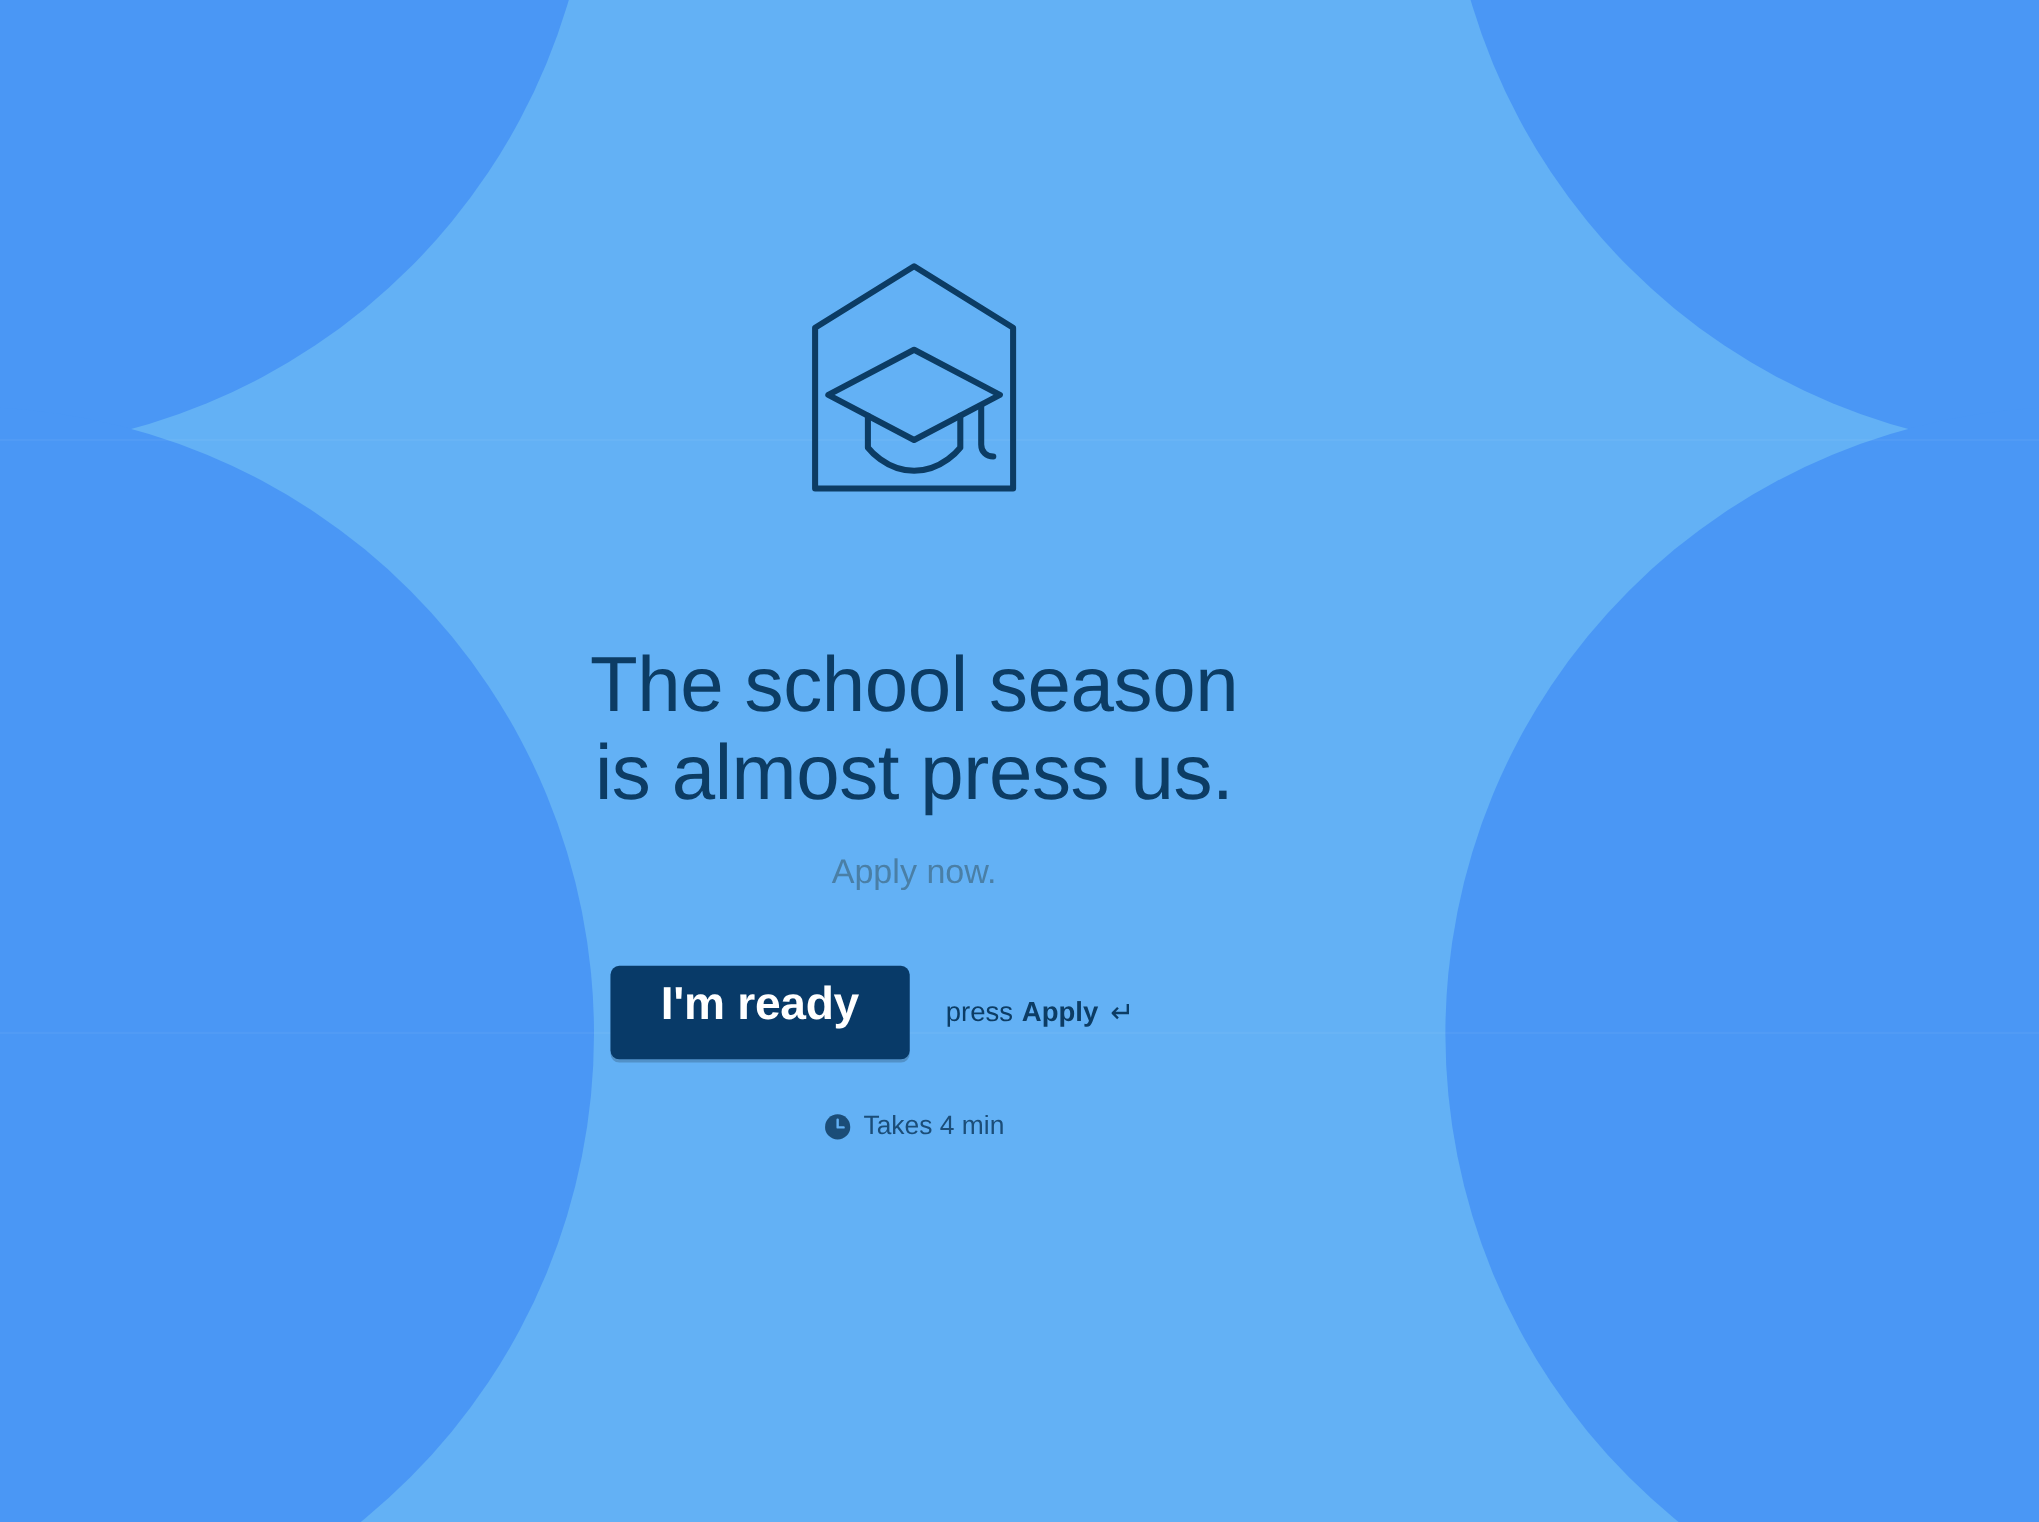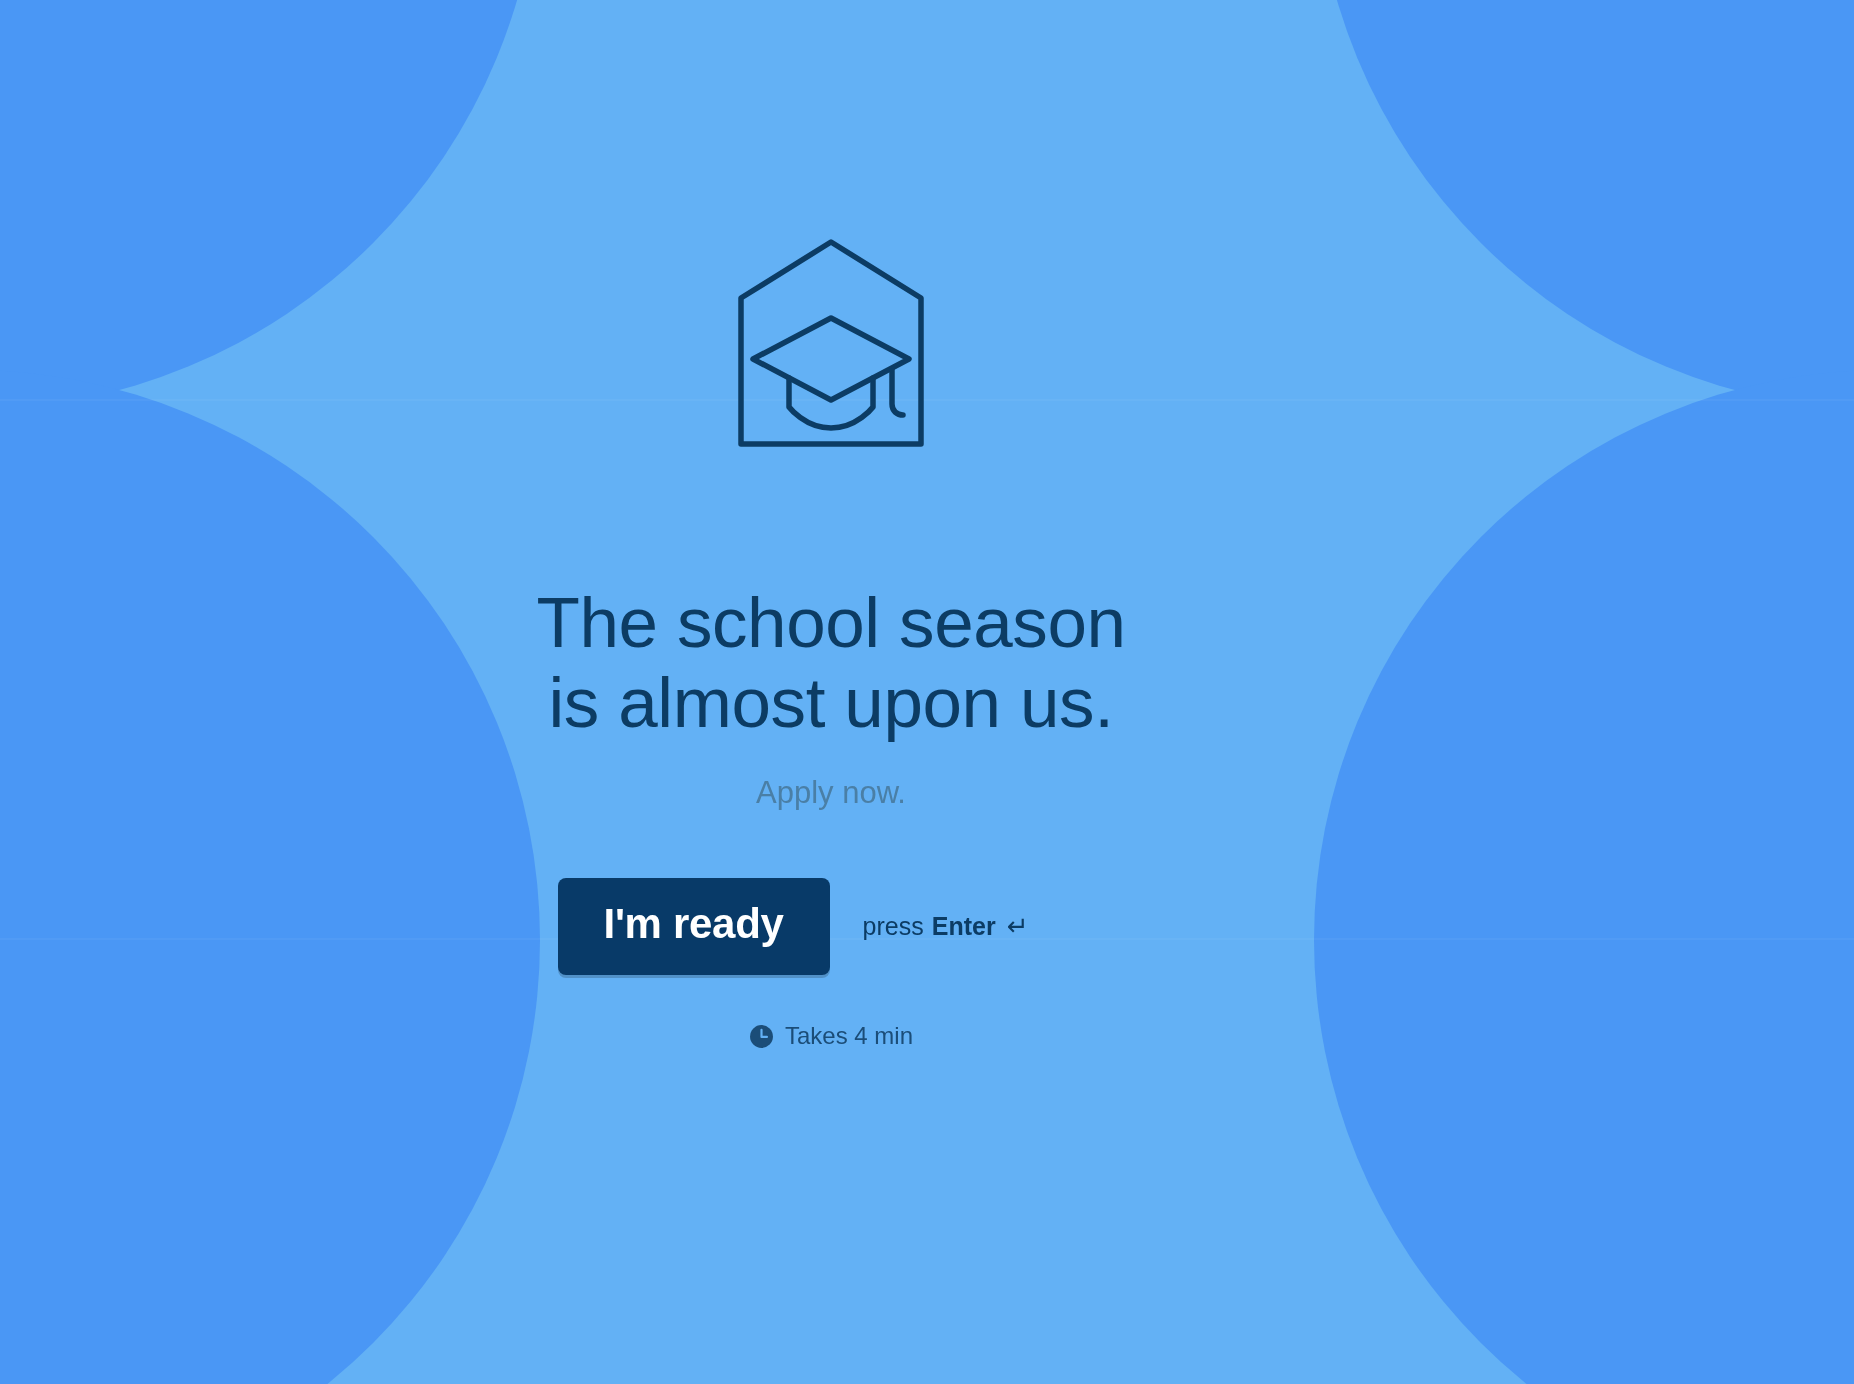--- a/index.html
+++ b/index.html
@@ -73,21 +73,21 @@
     
     transform:translateX(-38px);
   }
   .cta-button {
     background:#083a68;
     color:#ffffff;
     font-size:42px;
     font-weight:bold;
     border:none;
     border-radius:8px;
-    padding:25px 46px 30px 46px;
+    padding:13px 46px 30px 46px;
     cursor:pointer;
     box-shadow:0 3px 0 rgba(0,0,0,0.18);
     letter-spacing:-0.3px;
     font-family:"Liberation Sans", sans-serif;
     line-height:1;
   }
   .press-hint {
     margin-left:33px;
     color:#0c3c64;
     font-size:25px;
@@ -149,30 +149,30 @@
 
           <path d="M58 142 L58 171 C58 171 74 192 100 192 C126 192 142 171 142 171 L142 142"></path>
 
           <path d="M161 133 L161 168 C161 175 166 179 172 179"></path>
         </g>
       </svg>
     </div>
 
     <h1 class="headline">
       <span class="ln">The school season</span>
-      <span class="ln">is almost upon us.</span>
+      <span class="ln">is almost press us.</span>
     </h1>
 
     <p class="subtitle">Apply now.</p>
 
     <div class="cta-row">
       <button class="cta-button">I'm ready</button>
       <div class="press-hint">
         <span class="pw">press</span>
-        <span class="pk">Enter</span>
+        <span class="pk">Apply</span>
         <span class="parrow">↵</span>
       </div>
     </div>
 
     <div class="takes-row">
       <span class="clock-icon">
         <svg width="25" height="25" viewBox="0 0 24 24" xmlns="http://www.w3.org/2000/svg">
           <circle cx="12" cy="12" r="11" fill="#1b4d78"></circle>
           <path d="M12 5.6 L12 12.4 L17.2 12.4" stroke="#63b1f5" stroke-width="2.1" fill="none" stroke-linecap="round" stroke-linejoin="round"></path>
         </svg>

